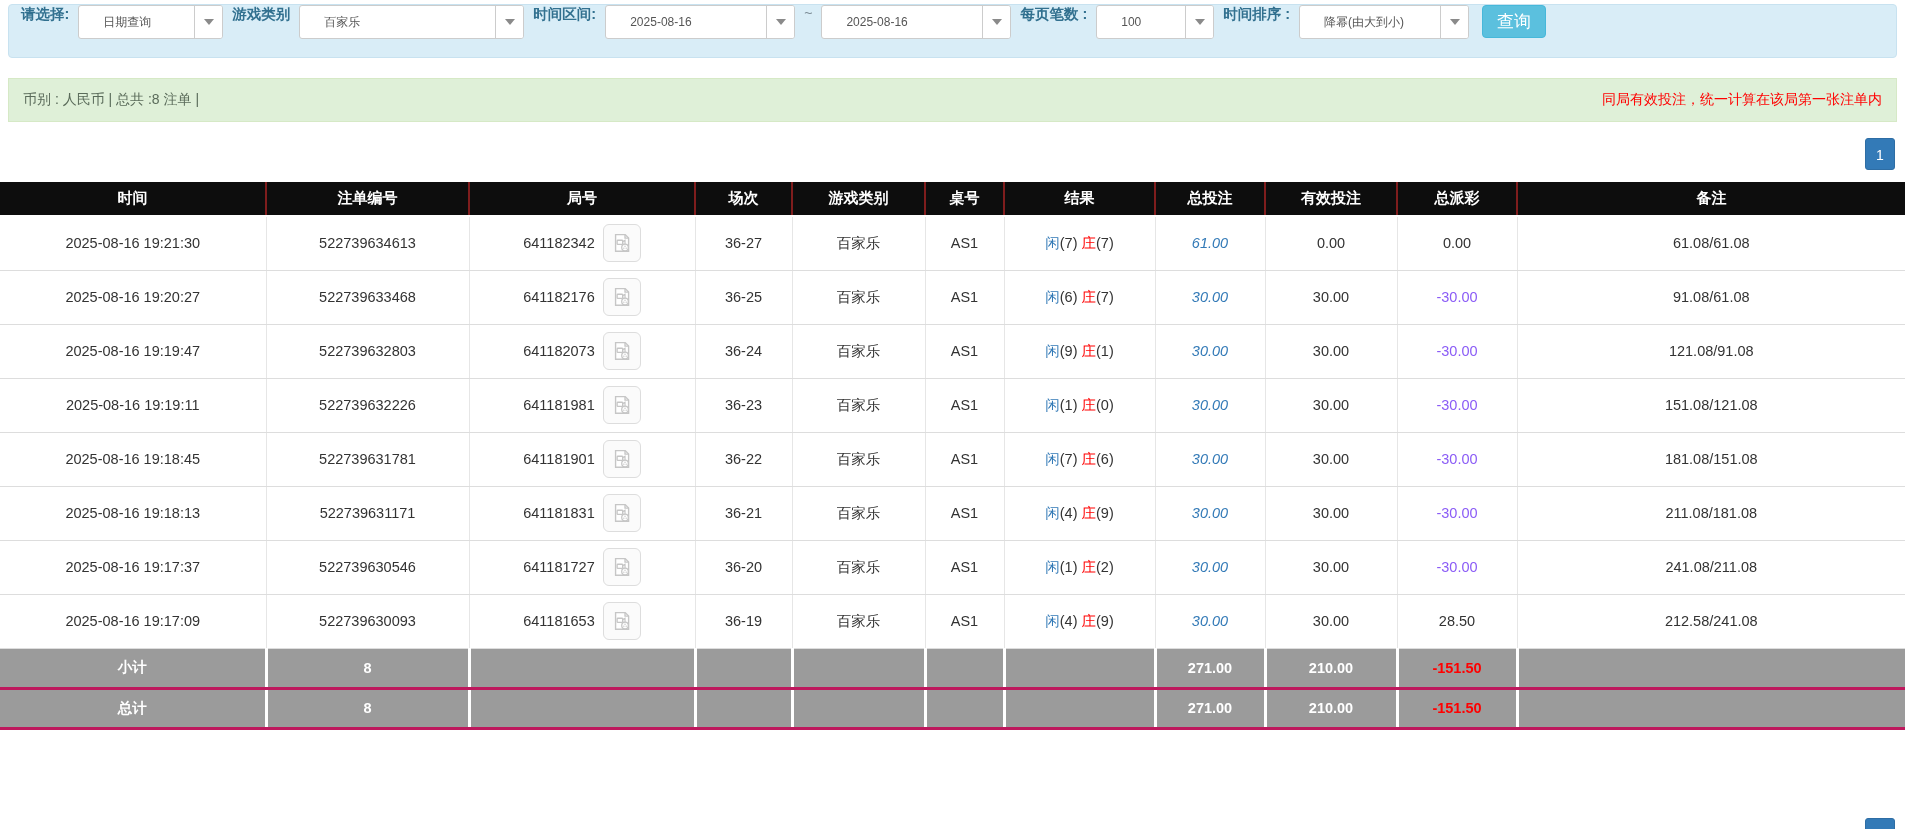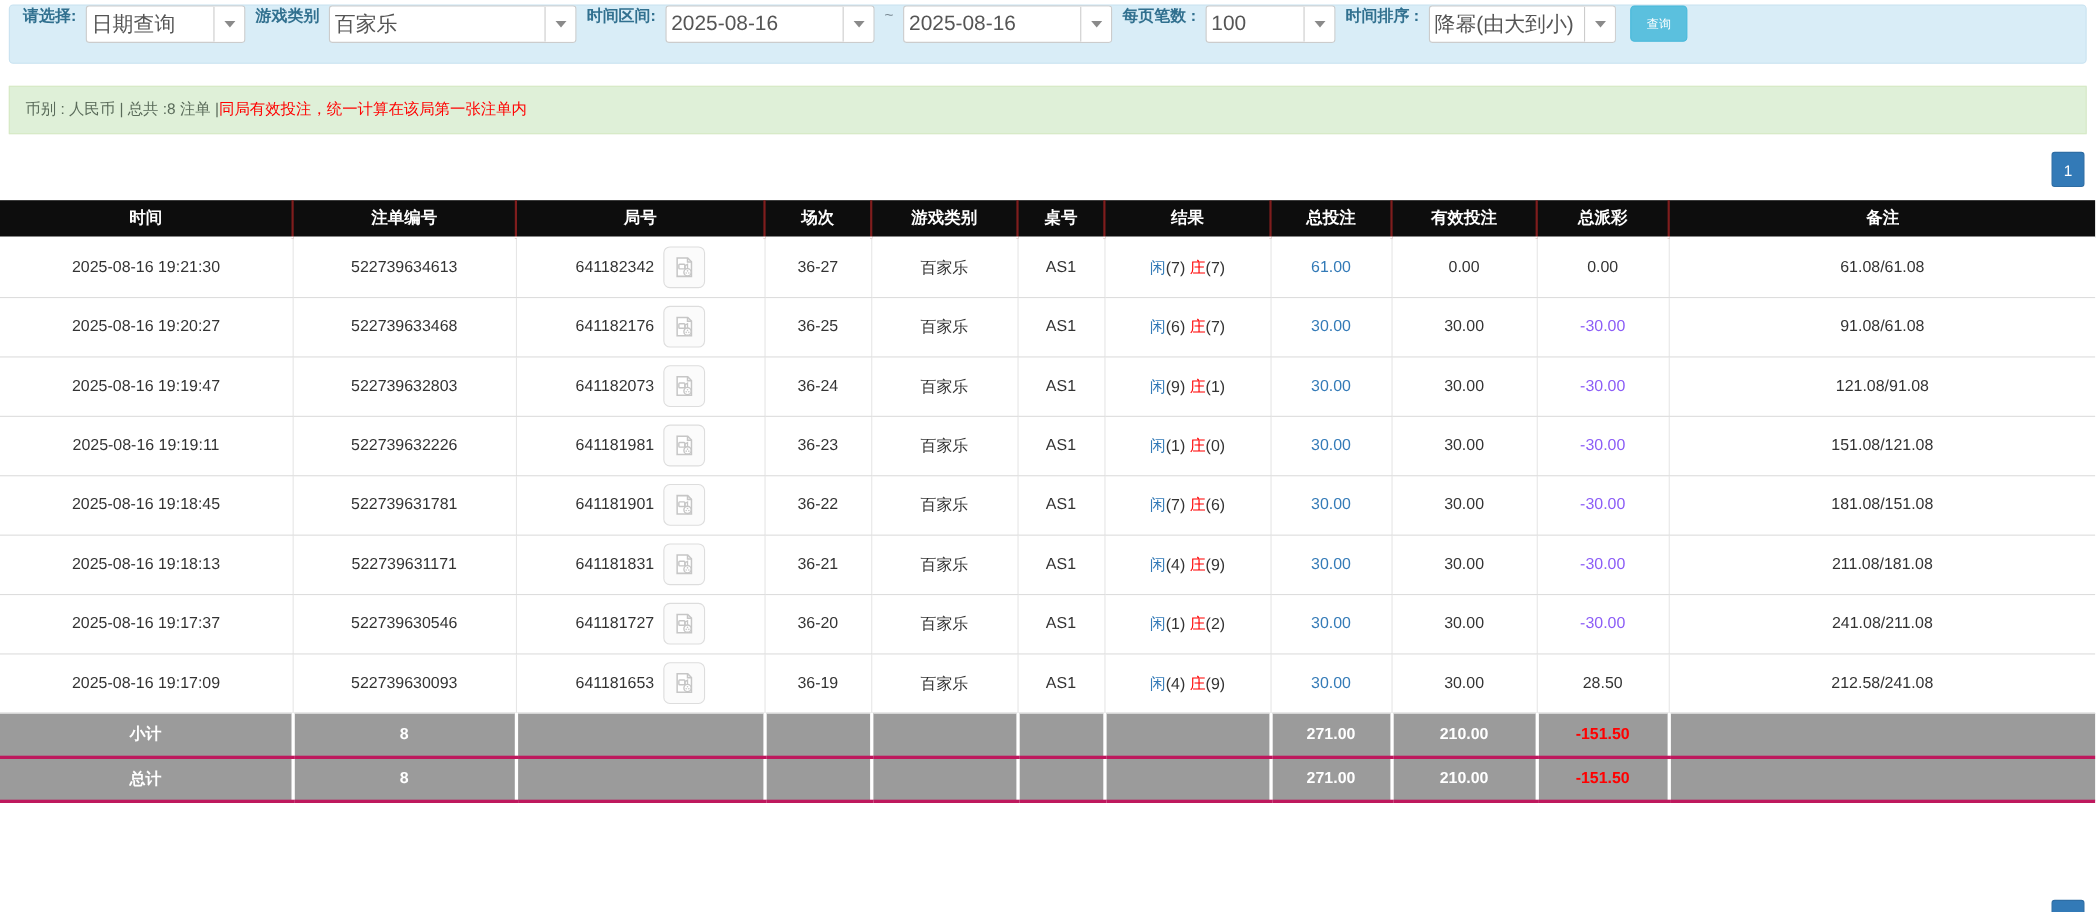--- a/index.html
+++ b/index.html
@@ -11,35 +11,35 @@
   
   .filter-bar {
     margin:4px 8px 0; height:54px; background:#d9edf7; border:1px solid #c8e2f0;
     border-radius:4px; display:flex; align-items:flex-start; padding:0 12px; gap:9px;
   }
   .f-label { font-size:14.5px; font-weight:bold; color:#31708f; white-space:nowrap; }
   .select {
     height:34px; background:#fff; border:1px solid #ccc; border-radius:3px;
     display:inline-flex; align-items:stretch; overflow:hidden;
   }
-  .select .val { padding:0 4px; display:flex; align-items:center; font-size:19px; color:#555; flex:1 1 auto; white-space:nowrap; }
+  .select .val { padding:0 24px; display:flex; align-items:center; font-size:12px; color:#555; flex:1 1 auto; white-space:nowrap; }
   .select .arrow-box { width:28px; border-left:1px solid #ccc; display:flex; align-items:center; justify-content:center; background:#fff; }
   .caret { width:0; height:0; border-left:5px solid transparent; border-right:5px solid transparent; border-top:6px solid #8a8a8a; }
   .w-select1 { width:145px; } .w-select2 { width:225px; } .w-date { width:190px; }
   .w-pp { width:118px; } .w-sort { width:170px; }
   .tilde { color:#7a8a94; font-size:14px; }
   .btn-query {
     height:33px; padding:0 14px; background:#5bc0de; border:1px solid #46b8da; color:#fff;
-    font-size:11px; border-radius:4px; cursor:pointer; margin-left:4px;
+    font-size:17px; border-radius:4px; cursor:pointer; margin-left:4px;
   }
 
   
   .info-bar {
     margin:20px 8px 0; background:#dff0d8; border:1px solid #d6e9c6; height:44px;
-    display:flex; align-items:center; padding:0 14px;
+    display:flex; align-items:center; justify-content:space-between; padding:0 14px;
   }
   .info-left { font-size:14px; color:#5a6b5a; }
   .info-right { font-size:14px; color:#ff0000; }
 
   
   .pagination-row { margin:16px 10px 12px; text-align:right; }
   .page-btn {
     display:inline-block; min-width:30px; height:32px; line-height:32px; text-align:center;
     background:#337ab7; border:1px solid #2e6da4; color:#fff; font-size:14px; border-radius:3px; cursor:pointer;
   }
@@ -50,21 +50,21 @@
   thead th {
     background:#0d0d0d; color:#fff; font-weight:bold; font-size:15px; height:34px;
     border-right:2px solid #7f1d1d; border-bottom:2px solid #fff;
   }
   thead th:last-child { border-right:none; }
   tbody td {
     background:#fff; height:54px; text-align:center; font-size:14.5px; color:#333;
     border-right:1px solid #e6e6e6; border-bottom:1px solid #ddd; white-space:nowrap;
   }
   tbody td:last-child { border-right:none; }
-  .blue-link { color:#337ab7; cursor:pointer; }
+  .blue-link { color:#337ab7; cursor:pointer;font-style:italic; }
   .red-val { color:#8b5cf6; }
   .res-player { color:#337ab7; }
   .res-banker { color:#ff0000; }
   .res-num { color:#333; }
 
   .video-btn {
     display:inline-flex; width:38px; height:38px; border:1px solid #ddd; border-radius:6px;
     background:#fbfbfb; align-items:center; justify-content:center; margin-left:8px;
     vertical-align:middle; cursor:pointer;
   }

